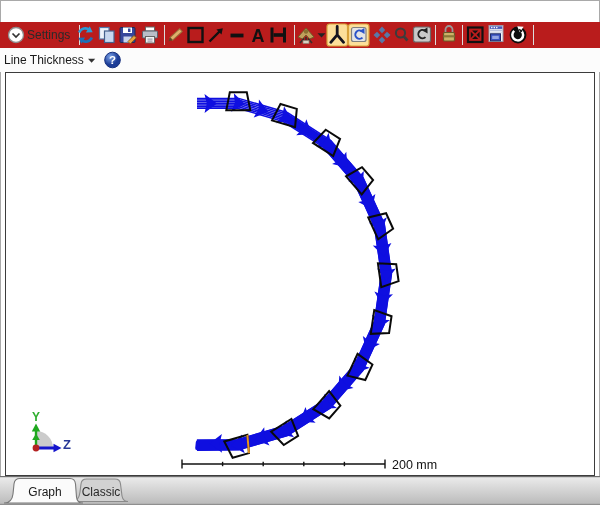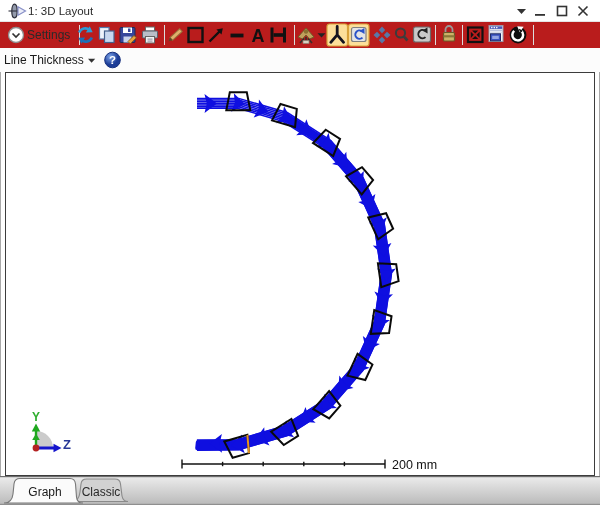--- a/index.html
+++ b/index.html
@@ -6,34 +6,20 @@
 #titlebar{position:absolute;left:0;top:0;width:100%;height:22px;background:#fff;border-bottom:1px solid #e4e4e4}
 #title{position:absolute;left:28px;top:4.5px;font-size:11.5px;color:#2a2a2a}
 #toolbar1{position:absolute;left:0;top:22px;width:100%;height:26px;background:#b91c1c}
 #toolbar2{position:absolute;left:0;top:48px;width:100%;height:24px;background:#fcfcfc}
 .sep{position:absolute;top:25px;width:1px;height:20px;background:#dcdcdc}
 .sep2{position:absolute;top:51px;width:1px;height:18px;background:#cccccc}
 #canvas{position:absolute;left:5px;top:72px;width:590px;height:404px;border:1px solid #3c3c3c;background:#fff}
 #beamsvg{position:absolute;left:0;top:0}
 </style></head><body>
 <div id="win">
-  <div id="titlebar">
-    <svg width="26" height="22" style="position:absolute;left:4px;top:0">
-      <ellipse cx="10.5" cy="11" rx="2.7" ry="6.9" fill="#939aab" stroke="#30323e" stroke-width="1.3"></ellipse>
-      <path d="M 4.5 11 L 14 11" stroke="#30323e" stroke-width="1.1"></path>
-      <path d="M 14 6.8 L 21.5 11 L 14 15.2 Z" fill="#eceef8" stroke="#8890c8" stroke-width="1.2"></path>
-    </svg>
-    <div id="title">1: 3D Layout</div>
-    <svg width="90" height="22" style="position:absolute;left:512px;top:0">
-      <path d="M 5 9 L 14 9 L 9.5 14 Z" fill="#333"></path>
-      <rect x="23" y="14" width="10" height="1.8" fill="#333"></rect>
-      <rect x="45.5" y="6.5" width="9" height="9" fill="none" stroke="#333" stroke-width="1.6"></rect>
-      <path d="M 66.5 6.5 L 75.5 15.5 M 75.5 6.5 L 66.5 15.5" stroke="#333" stroke-width="1.6"></path>
-    </svg>
-  </div>
   <div id="toolbar1">
     <div class="sep" style="left:79px;top:3px;position:absolute"></div>
 <div class="sep" style="left:163.5px;top:3px;position:absolute"></div>
 <div class="sep" style="left:293.5px;top:3px;position:absolute"></div>
 <div class="sep" style="left:435px;top:3px;position:absolute"></div>
 <div class="sep" style="left:462px;top:3px;position:absolute"></div>
 <div class="sep" style="left:532.5px;top:3px;position:absolute"></div>
 <svg width="600" height="26" viewBox="0 0 600 26" style="position:absolute;left:0;top:0">
 <circle cx="16" cy="13" r="7.5" fill="#fff" stroke="#8f8f8f" stroke-width="1.3"></circle>
 <path d="M 12.5 11.5 L 16 15 L 19.5 11.5" fill="none" stroke="#333" stroke-width="1.7"></path>

